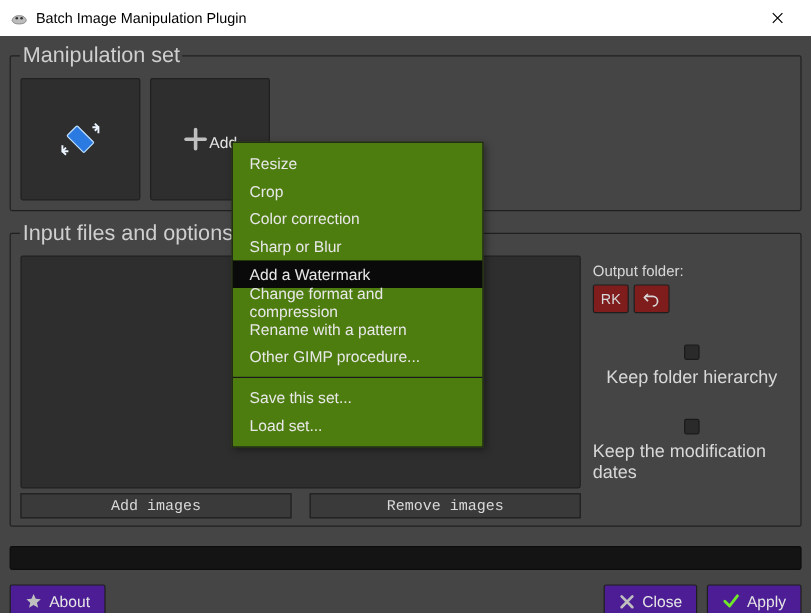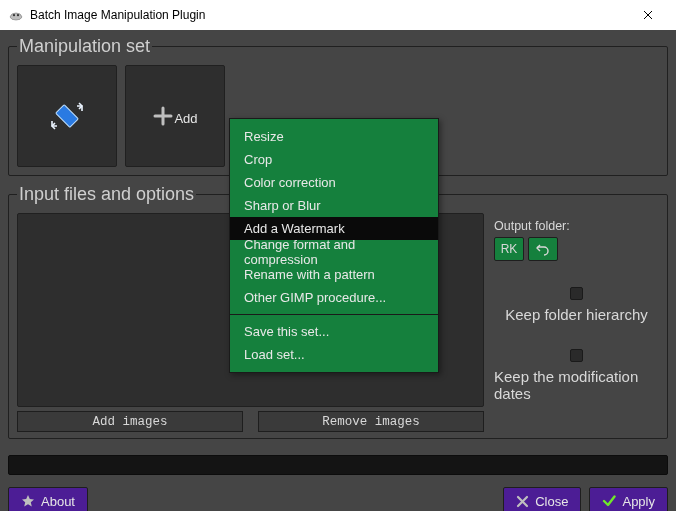--- a/index.html
+++ b/index.html
@@ -75,21 +75,21 @@
   height:21px;
   font-size:12.5px;
   display:flex; align-items:center; justify-content:center;
   cursor:pointer;
 }
 .right-col { width: 165px; }
 .out-label { margin-bottom: 4px; margin-top: 6px; font-size: 12.5px; }
 .out-row { display:flex; gap:4px; }
 .out-box, .out-btn {
   height: 24px;
-  background:#15803d;
+  background:#7f1d1d;
   border:1px solid #1e1e1e;
   display:flex; align-items:center; justify-content:center;
   border-radius:2px;
 }
 .out-box { width: 30px; font-size: 12px; cursor:pointer; }
 .out-btn { width: 30px; cursor:pointer; }
 .chk-row { display:flex; align-items:center; gap:6px; margin-top: 26px; font-size: 15px; flex-direction: column; }
 .chk {
   width: 13px; height: 13px;
   background:#2a2a2a;
@@ -120,26 +120,25 @@
   display:flex; align-items:center; justify-content:center;
   gap:6px;
   font-size:13px;
   cursor:pointer;
   border-radius:2px;
 }
 .context-menu {
   position:absolute;
   left: 193px; top: 118px;
   width: 210px;
-  background:#15803d;
+  background:#4d7c0f;
   border:1px solid #1a1a1a;
   box-shadow: 2px 2px 6px rgba(0,0,0,.4);
   padding: 6px 0;
   z-index: 50;
-  margin-left: 36px;
 }
 .cm-item {
   height: 23px;
   padding: 0 14px;
   display:flex; align-items:center;
   font-size: 13px;
   color:#e8e8e8;
   cursor:pointer;
 }
 .cm-item.sel { background:#0a0a0a; }

